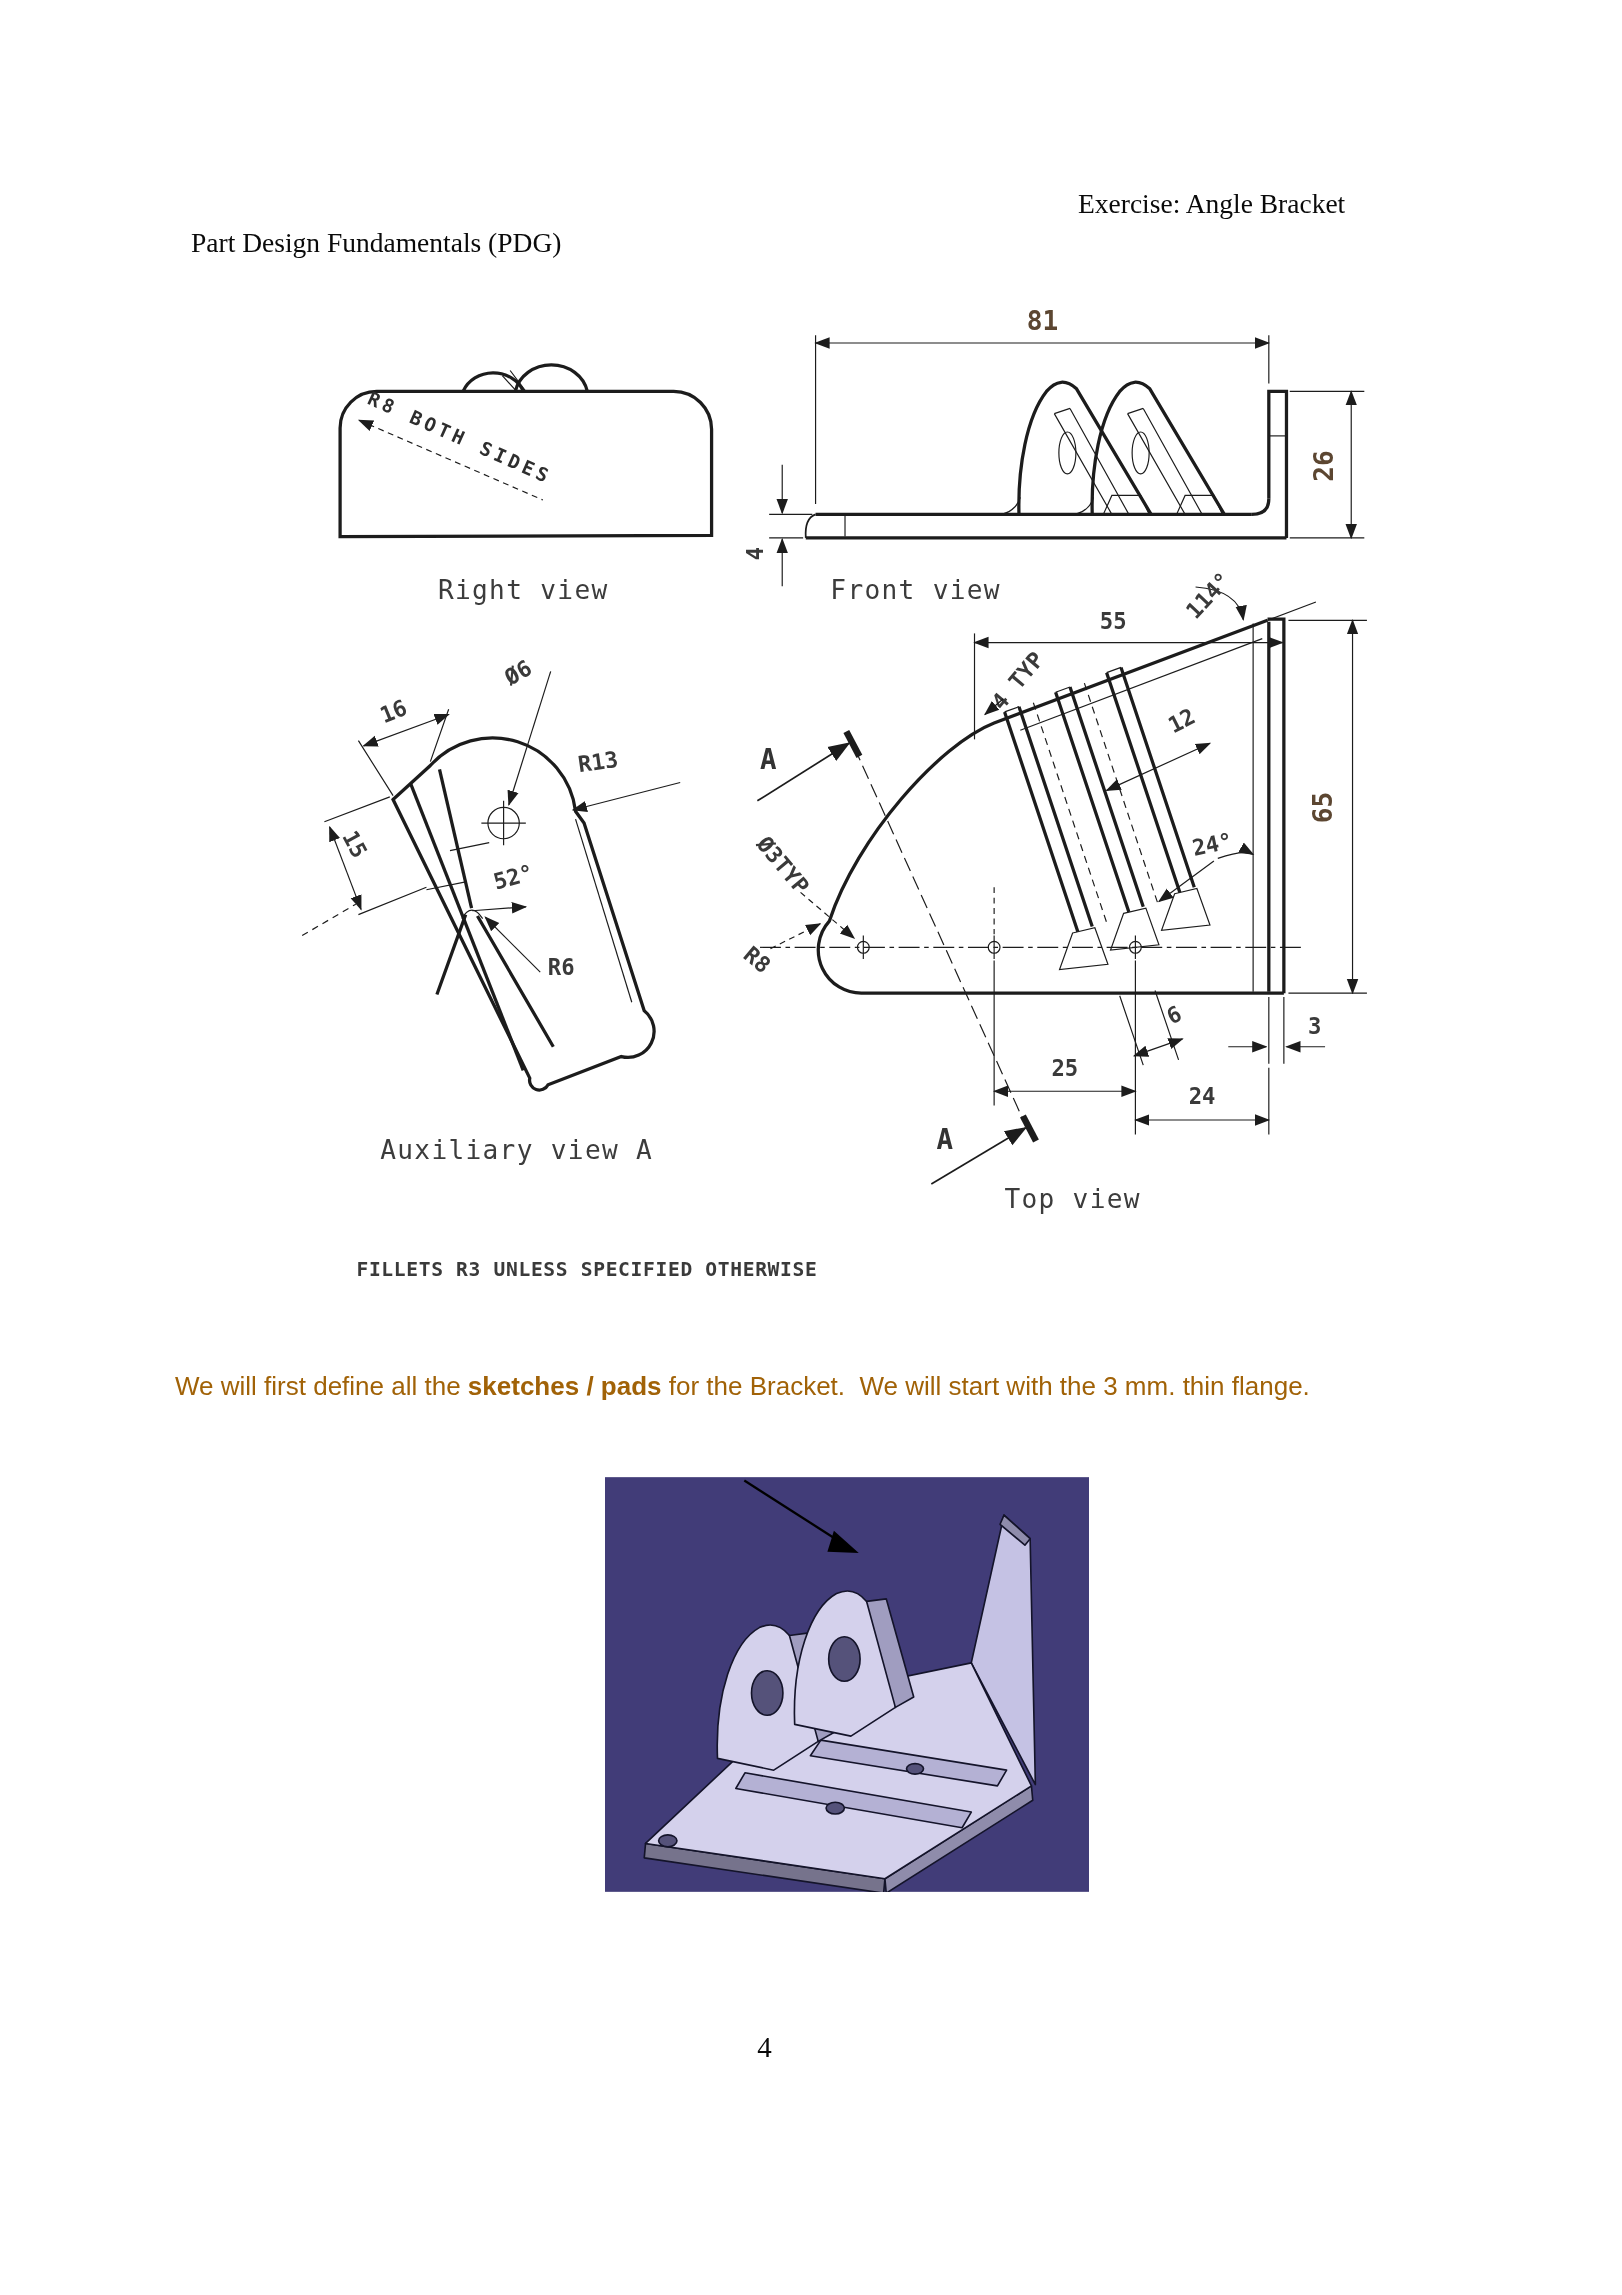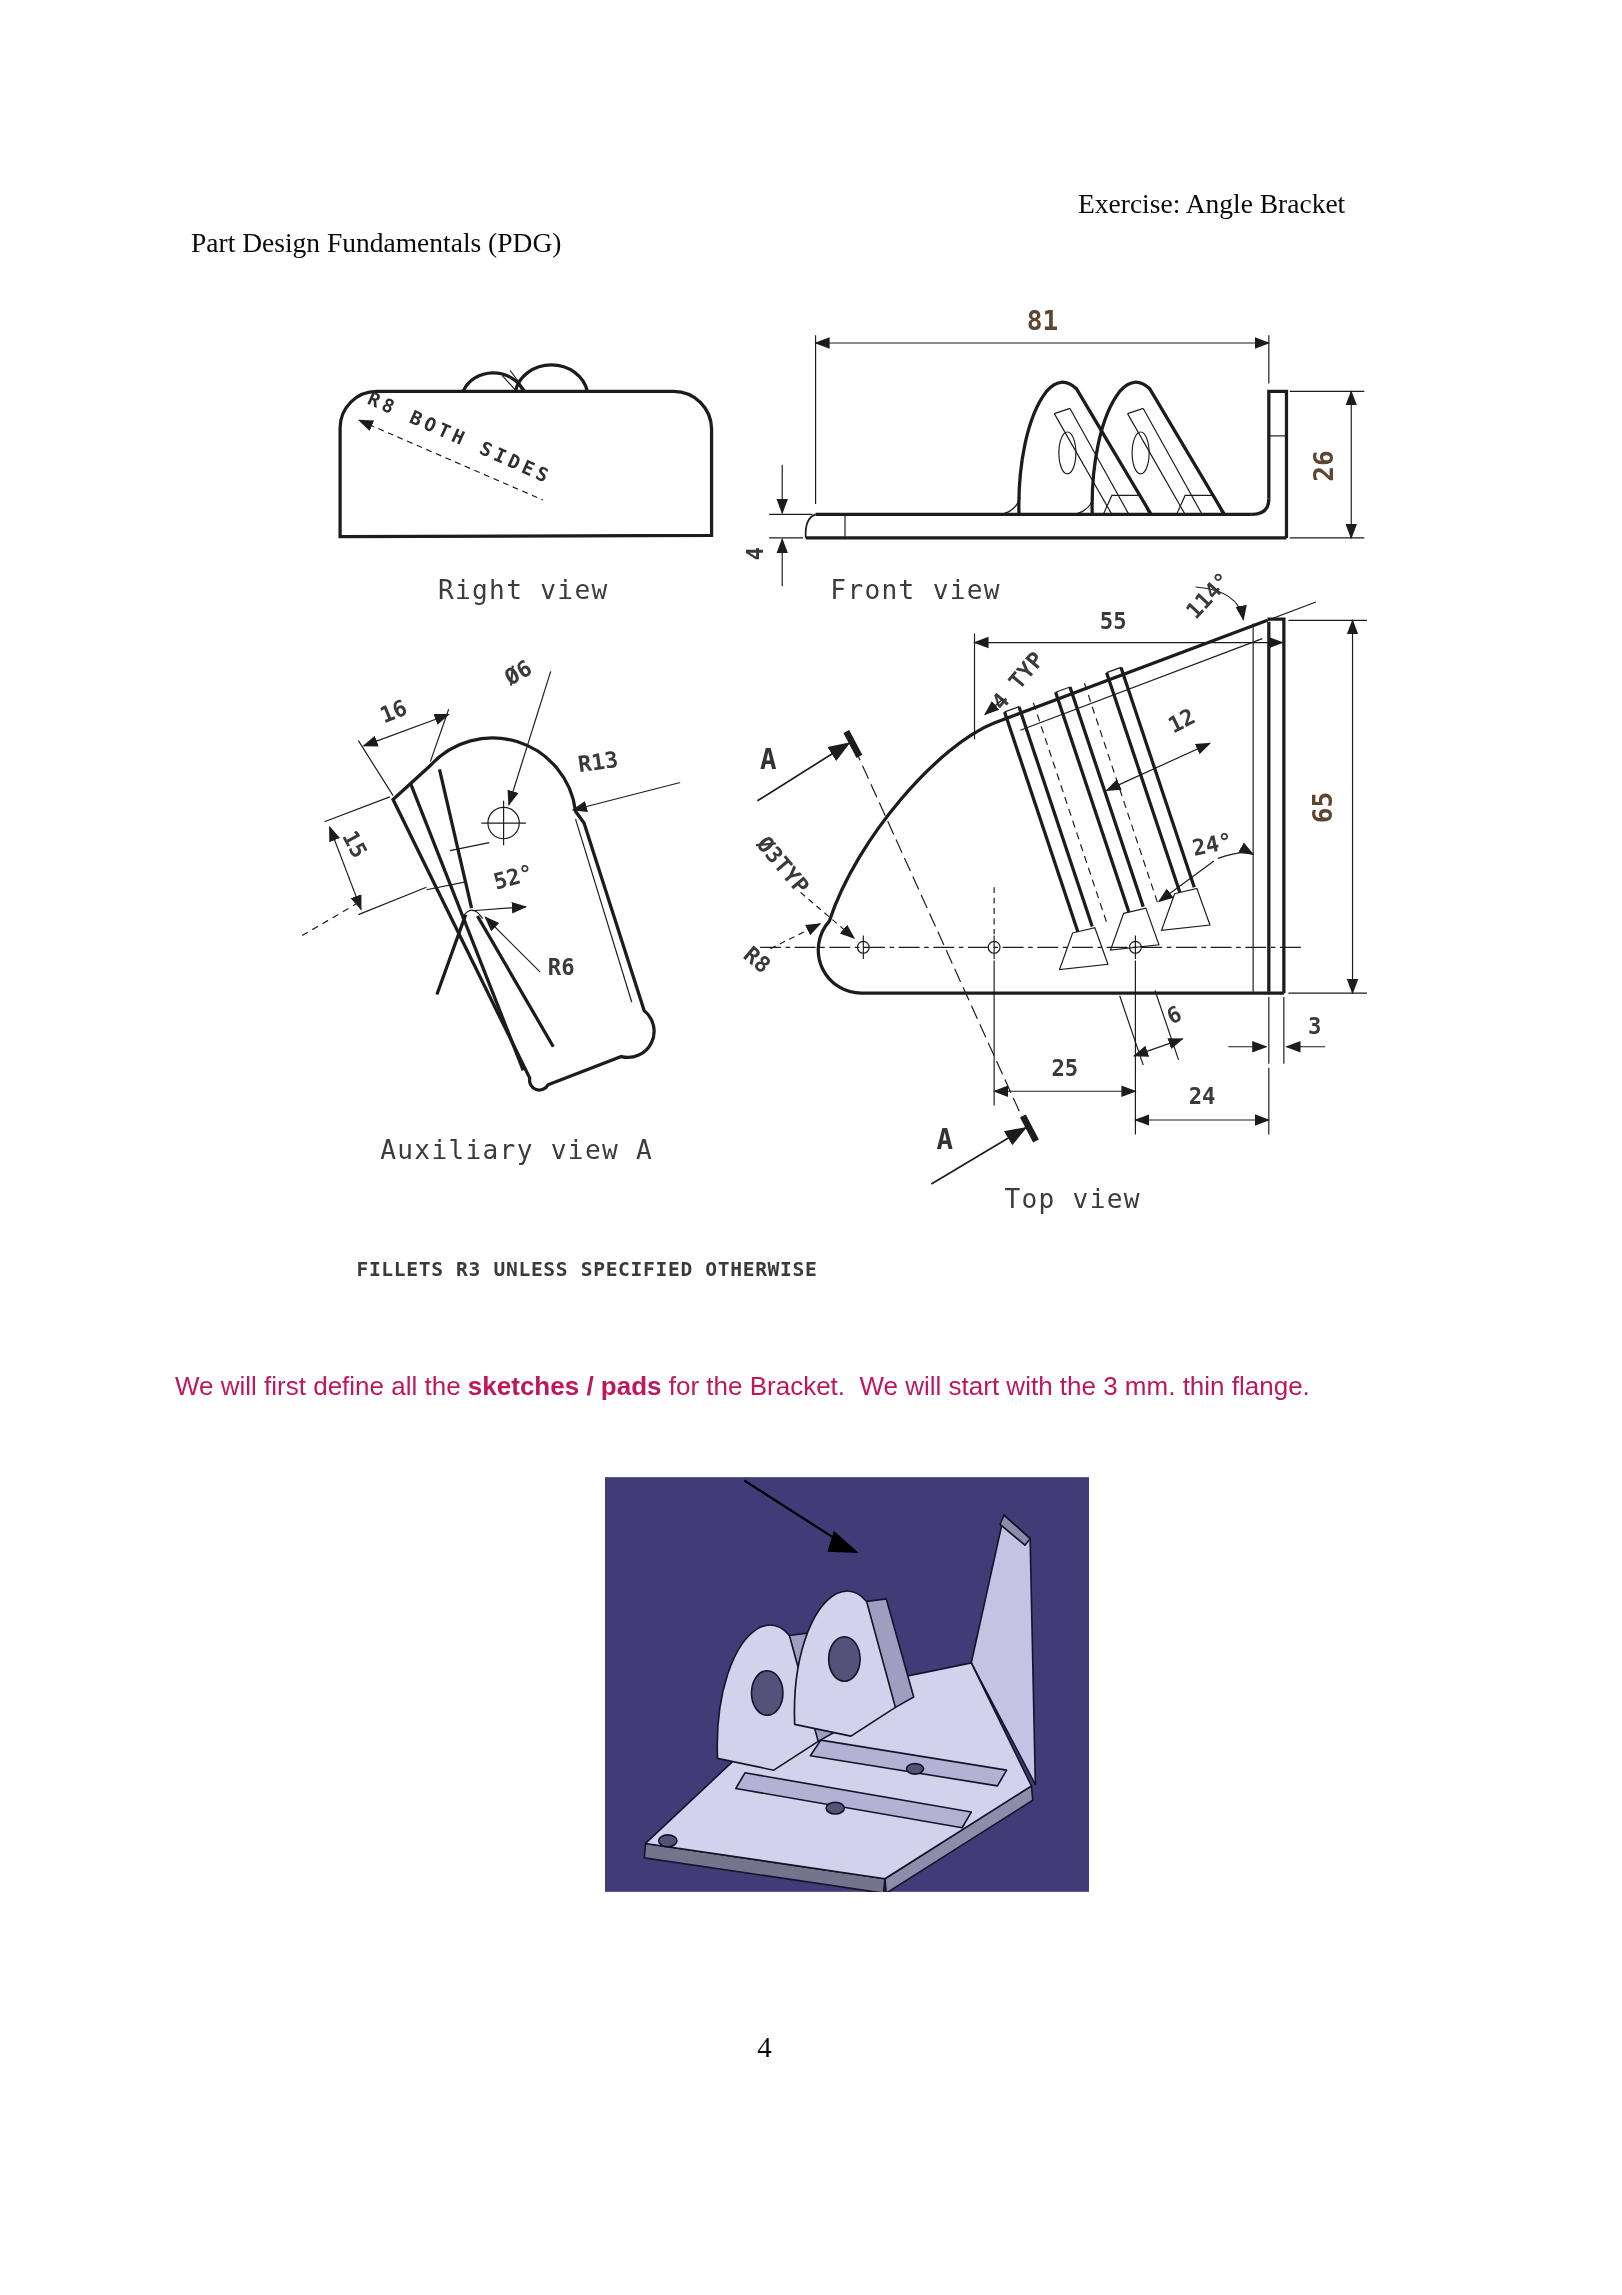--- a/index.html
+++ b/index.html
@@ -15,21 +15,21 @@
   .dimL{font-size:40px;font-weight:700;fill:#5c4631;}
   .mark{font-size:42px;font-weight:600;fill:#333;}
   .vlabel{font-size:40px;fill:#3c3c3c;letter-spacing:2px;}
   .note-txt{font-size:30px;font-weight:600;fill:#3a3a3a;letter-spacing:1px;}
   .cadnote{font-size:29px;font-weight:600;fill:#2e2e2e;letter-spacing:6px;}
   .ln{stroke:#1c1c1c;fill:none;}
   .thk{stroke-width:5px;}
   .thn{stroke-width:1.8px;}
   .med{stroke-width:2.6px;}
   #paragraph{position:absolute;left:175px;top:1371px;width:1230px;
-     font-family:"Liberation Sans",sans-serif;font-size:26px;color:#be185d;white-space:pre-wrap;}
+     font-family:"Liberation Sans",sans-serif;font-size:26px;color:#a16207;white-space:pre-wrap;}
   #paragraph b{font-weight:700;}
   #model-box{position:absolute;left:605px;top:1477px;width:484px;height:415px;}
   #page-num{position:absolute;left:733px;top:2031px;width:63px;text-align:center;
      font-size:29px;color:#0a0a0a;}
 </style>
 </head>
 <body>
 
 <div id="page">
 

